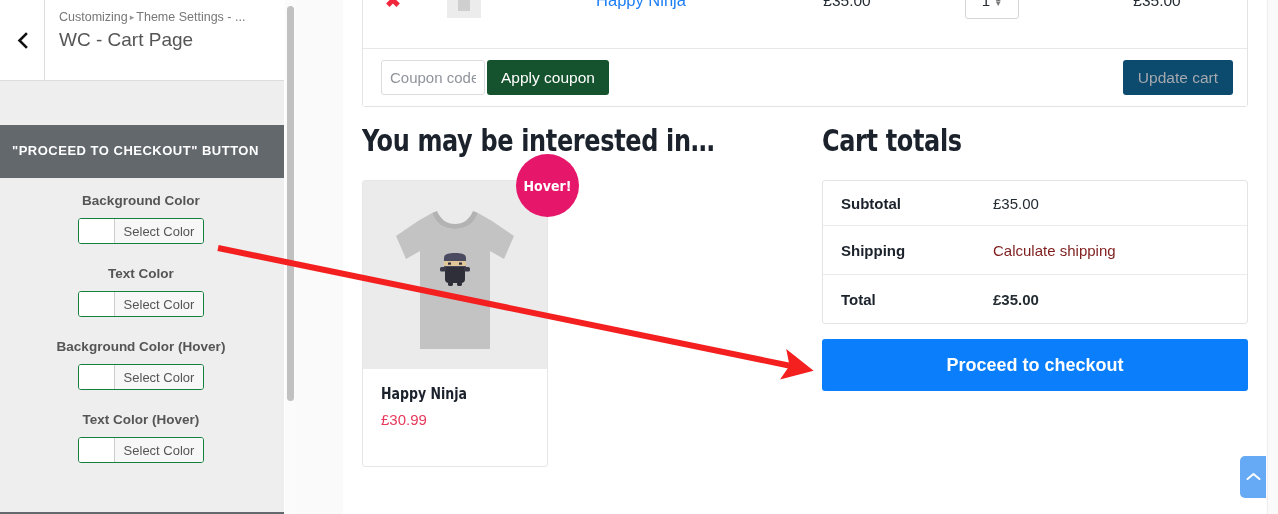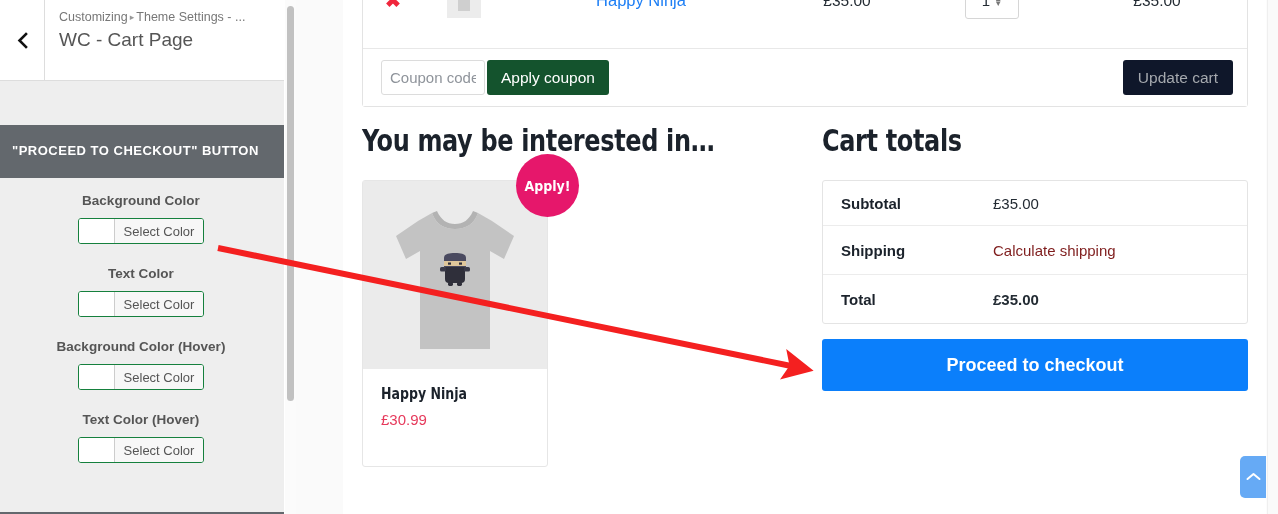--- a/index.html
+++ b/index.html
@@ -129,21 +129,21 @@
     font-family: "Liberation Sans", sans-serif; outline: none; background: #fff;
   }
   #coupon-input::placeholder { color: #8f949b; }
   #apply-coupon {
     height: 35px; padding: 0 14px; margin-left: 2px;
     background: #14532d; color: #fff; border: 0; border-radius: 3px;
     font-size: 15.5px; font-family: "Liberation Sans", sans-serif; cursor: pointer;
   }
   #update-cart {
     margin-left: auto; height: 35px; padding: 0 15px;
-    background: #0f172a; color: #a5a9ae; border: 0; border-radius: 3px;
+    background: #0c4a6e; color: #a5a9ae; border: 0; border-radius: 3px;
     font-size: 15.5px; font-family: "Liberation Sans", sans-serif; cursor: pointer;
   }
 
   
   #lower { position: absolute; left: 66px; top: 122px; width: 886px; display: flex; }
   #col-left { width: 460px; }
   #col-right { width: 426px; }
 
   .block-title {
     font-family: "DejaVu Sans Condensed", "Liberation Sans Narrow", "Liberation Sans", sans-serif;
@@ -335,21 +335,21 @@
           <button id="update-cart">Update cart</button>
         </div>
       </div>
 
       <div id="lower">
 
         <div id="col-left">
           <div class="block-title">You may be interested in…</div>
 
           <div class="product-card">
-            <div class="sold-badge">Apply!</div>
+            <div class="sold-badge">Hover!</div>
             <div class="product-img">
               <svg width="170" height="178" viewBox="0 0 170 178">
                 <rect width="170" height="178" fill="#ebebeb"></rect>
                 <path d="M62 22 L48 30 L26 45 L36 68 L50 60 L50 158 L120 158 L120 60 L134 68 L144 45 L122 30 L108 22
                          C104 33 96 38 85 38 C74 38 66 33 62 22 Z" fill="#c3c3c3"></path>
                 <path d="M62 22 C66 33 74 38 85 38 C96 38 104 33 108 22 L103 20 C99 29 93 33 85 33 C77 33 71 29 67 20 Z" fill="#b3b3b3"></path>
                 <g transform="translate(72,63)">
                   <rect x="3" y="10" width="20" height="19" rx="4" fill="#2f2f3a"></rect>
                   <path d="M2 4 C2 0.5 5 -1 13 -1 C21 -1 24 0.5 24 4 L24 13 L2 13 Z" fill="#4a4a60"></path>
                   <rect x="2" y="7" width="22" height="5" fill="#e0c79a"></rect>

